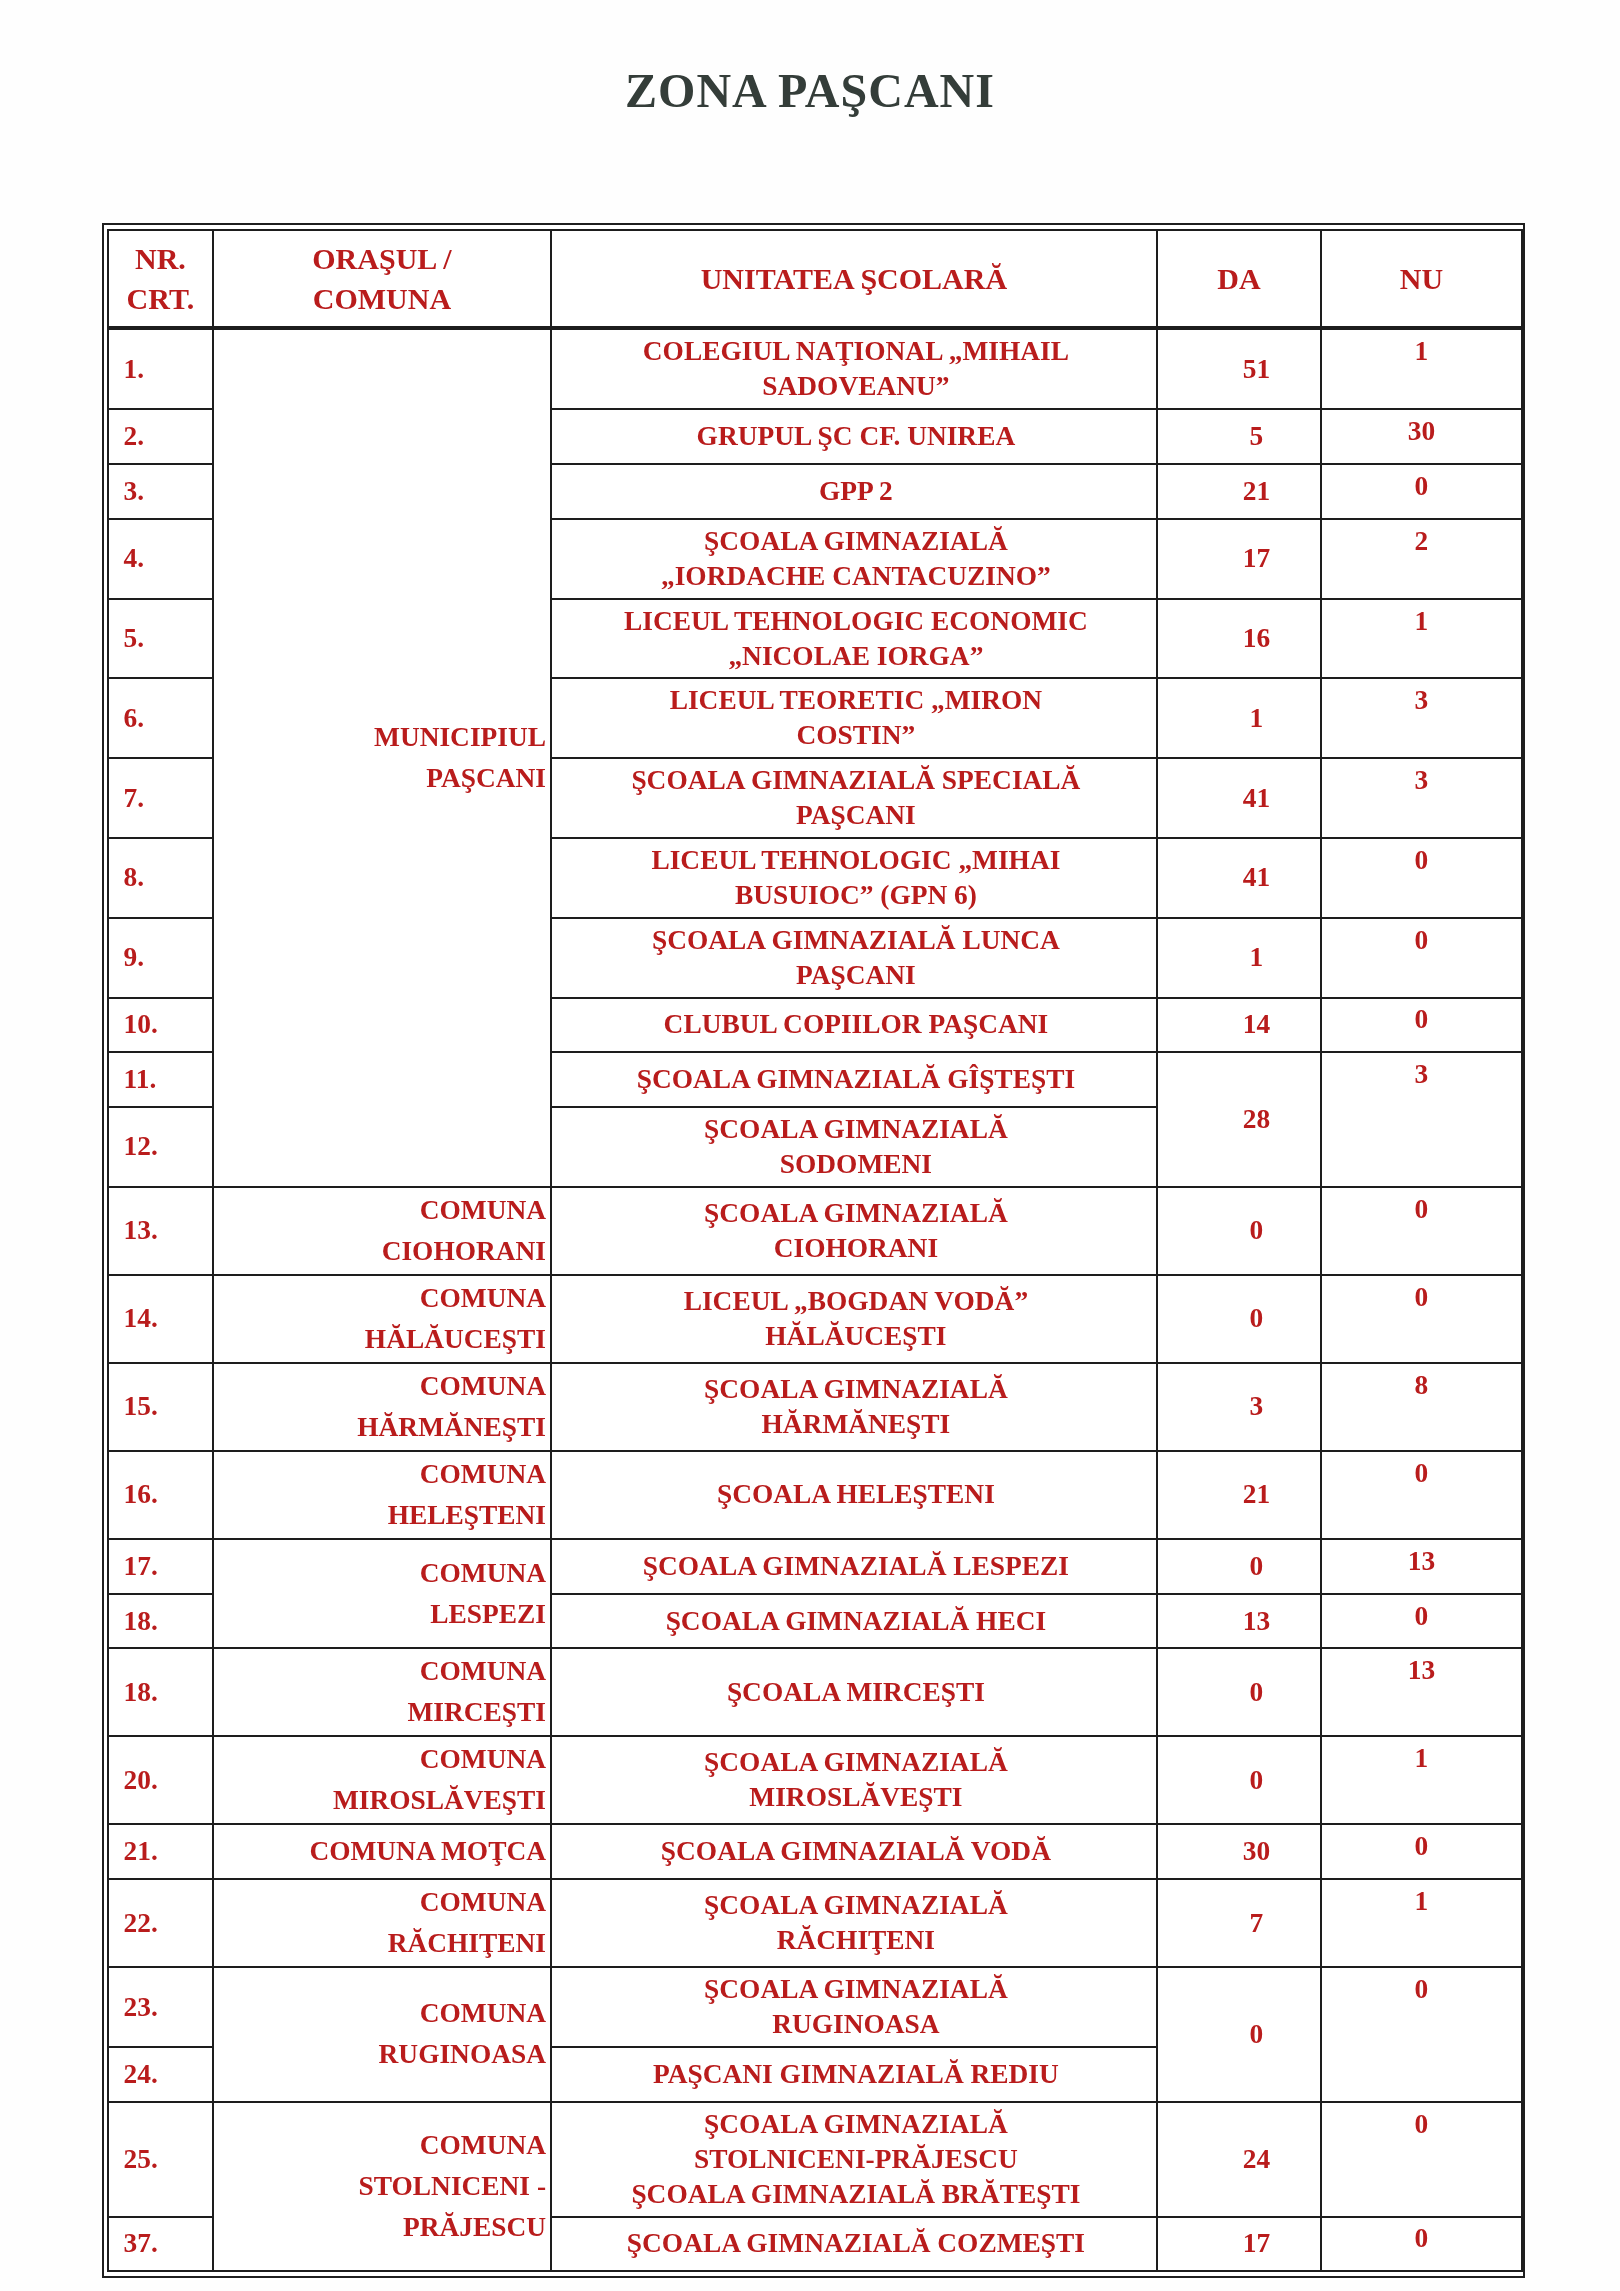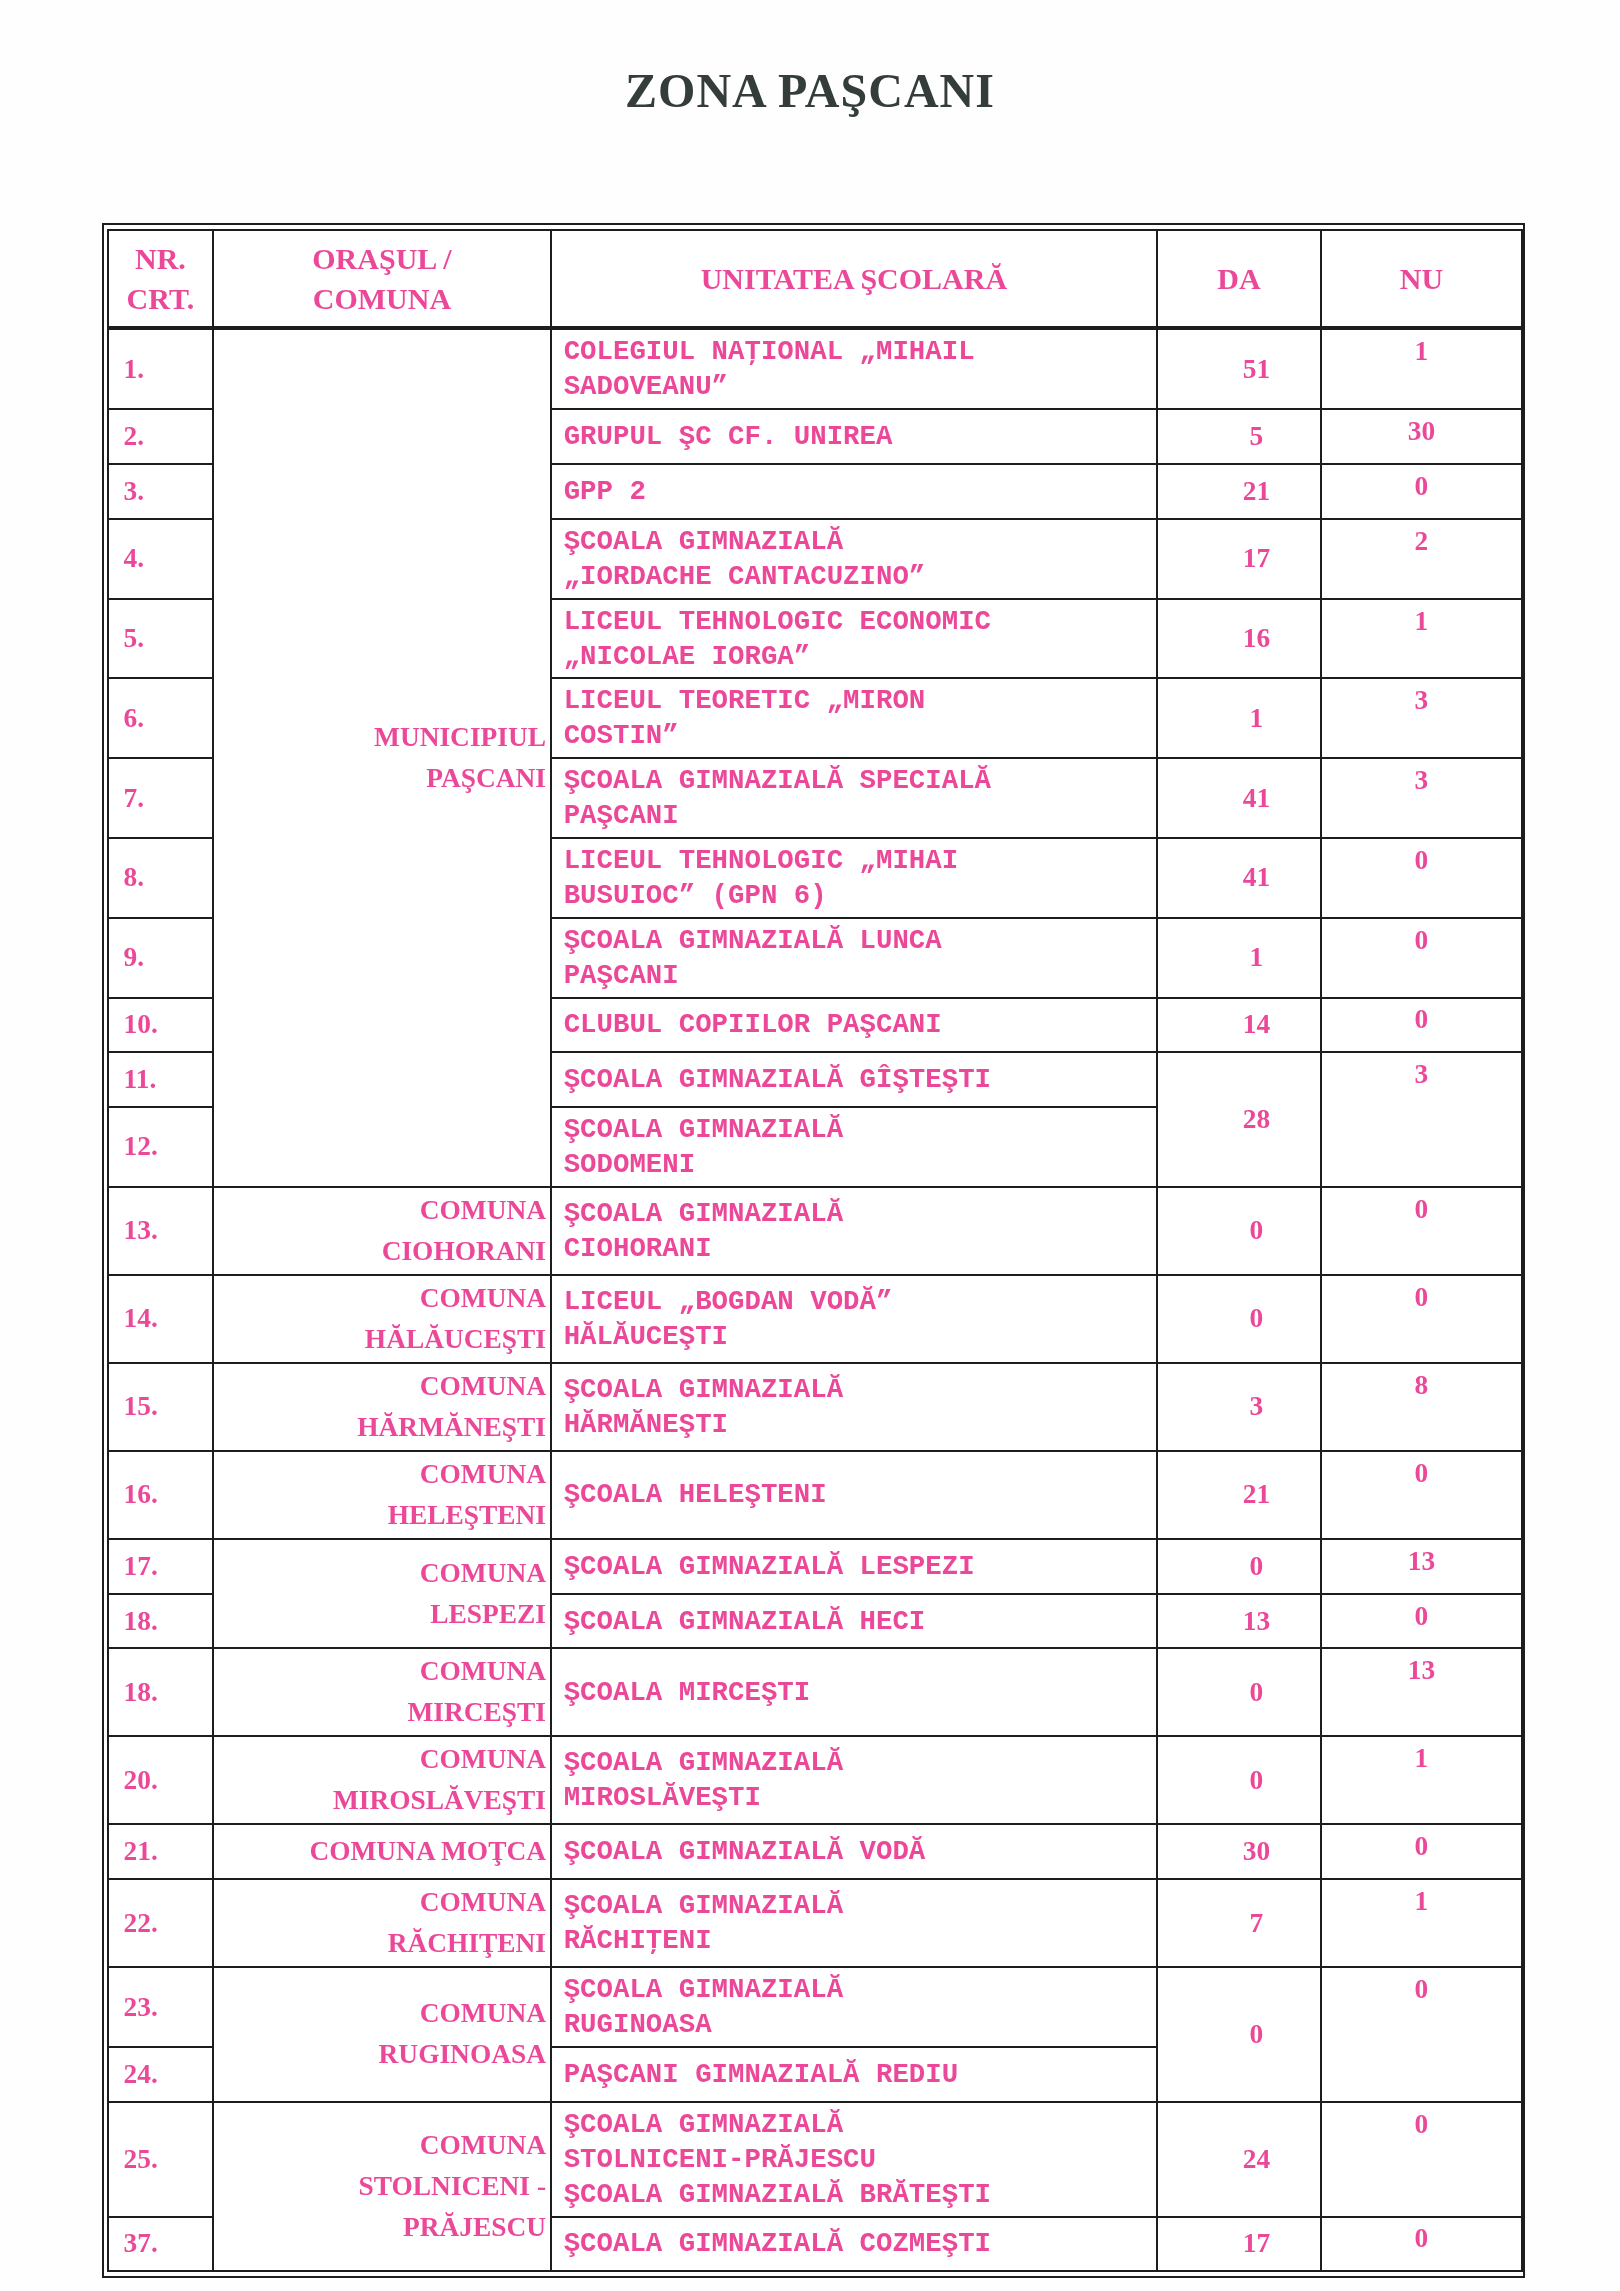--- a/index.html
+++ b/index.html
@@ -31,21 +31,21 @@
     width: 1423px;
     box-sizing: border-box;
     border: 2px solid #1e1e1e;
     padding: 3.9px 2.9px;
     background: #fff;
   }
   table.school-table {
     border-collapse: collapse;
     table-layout: fixed;
     width: 1413px;
-    color: #ec4899;
+    color: #b91c1c;
   }
   .school-table th,
   .school-table td {
     border: 2.9px solid #1d1d1d;
     font-weight: bold;
     overflow: hidden;
   }
   .school-table thead th {
     border-bottom: 4.9px solid #1d1d1d;
     font-size: 30px;
@@ -66,26 +66,25 @@
     line-height: 33px;
   }
   td.locality {
     text-align: right;
     vertical-align: middle;
     line-height: 41px;
     white-space: pre-line;
     padding: 2px 3.9px;
   }
   td.school {
-    text-align: left;
+    text-align: center;
     vertical-align: middle;
     line-height: 35px;
     white-space: pre-line;
     padding: 3.9px 7.8px 3.9px 11.8px;
-    font-family: Liberation Mono, monospace;
   }
   td.da {
     text-align: center;
     vertical-align: middle;
     line-height: 33px;
     padding-left: 36px;
   }
   td.nu {
     text-align: center;
     vertical-align: top;

